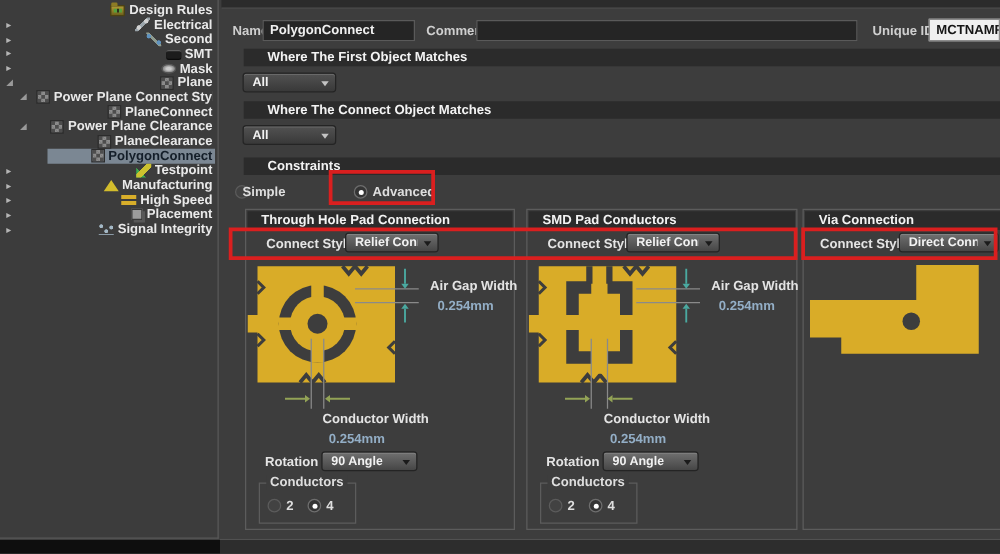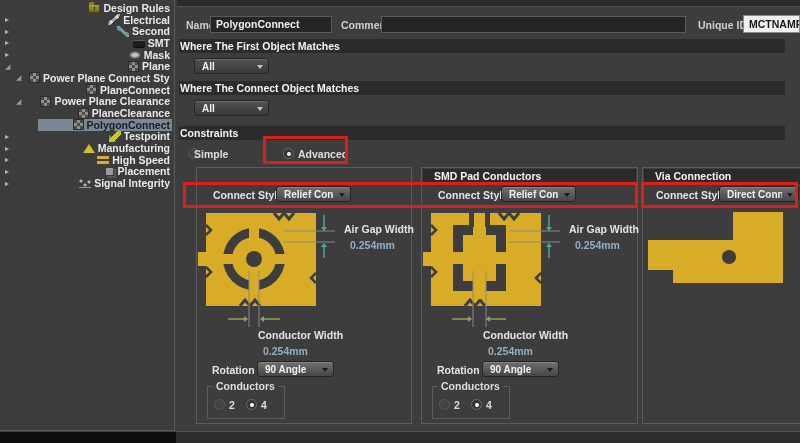--- a/index.html
+++ b/index.html
@@ -66,22 +66,22 @@
 
   
   #main { position:absolute; left:177px; top:0; width:623px; height:431px; overflow:hidden; }
   #main-topband { position:absolute; left:0; top:0; width:623px; height:7px;
     background:#2b2b2b; border-bottom:1px solid #4f4f4f; }
   .flabel { position:absolute; font-size:10.5px; font-weight:600; color:#cfcfcf; white-space:nowrap; }
   .field { position:absolute; height:17px; background:#252525; border:1px solid #5a5a5a;
     color:#f0f0f0; font-size:10.5px; font-weight:600; padding:0 5px; line-height:15px;
     white-space:nowrap; overflow:hidden; }
   .field.white { background:#f0f0f0; color:#161616; font-weight:700; border-color:#8c8c8c; height:18px; line-height:16px; }
-  .band { position:absolute; left:2px; width:606px; height:14px; background:#2b2b2b;
-    color:#f3f3f3; font-size:10.5px; font-weight:700; line-height:14px; padding-left:1px; }
+  .band { position:absolute; left:18px; width:606px; height:14px; background:#2b2b2b;
+    color:#f3f3f3; font-size:10.5px; font-weight:700; line-height:14px; padding-left:19px; }
 
   
   .dd { position:absolute; height:16px; border:1px solid #242424; border-radius:3px;
     display:flex; align-items:center; padding:0 16px 0 7px;
     box-shadow:inset 0 1px 0 rgba(255,255,255,.14); }
   .dd .val { font-size:10px; font-weight:700; color:#f2f2f2; white-space:nowrap; overflow:hidden; }
   .dd::after { content:""; position:absolute; right:5px; top:6px;
     border:3.5px solid transparent; border-top:4.5px solid #222; }
   .dd.dark  { background:linear-gradient(#525252,#393939); }
   .dd.dark::after { border-top-color:#c4c4c4; }
@@ -254,20 +254,21 @@
       <span class="val">All</span>
     </div>
 
     <div class="band" style="top:126px">Constraints</div>
     <span class="radio off" style="left:11px; top:148px"></span>
     <span class="rlbl" style="left:17px; top:148px">Simple</span>
     <span class="radio on" style="left:106px; top:148px"></span>
     <span class="rlbl" style="left:121px; top:148px">Advanced</span>
 
     <div class="panel" style="left: 19px; width: 216px;">
+        <div class="ptitle">Through Hole Pad Connection</div>
         <div class="dlabel" style="left:16px; top:21px">Connect Style</div>
         <div class="dd light" style="left:79px; top:18px; width:75px">
           <span class="val">Relief Connect</span>
         </div>
         <svg width="140" height="145" viewBox="0 0 140 145" style="position:absolute;left:1px;top:41px">
     <rect x="8" y="4" width="110" height="93" fill="#d9ac28"></rect>
     <path d="M76 4 l5 6 5 -6 5 6 5 -6" stroke="#3d3d3d" stroke-width="3" fill="none"></path>
     <path d="M8 16 l5 5 -5 5 M8 58 l5 5 -5 5" stroke="#3d3d3d" stroke-width="2.5" fill="none"></path>
     <path d="M118 64 l-5 5 5 5" stroke="#3d3d3d" stroke-width="2.5" fill="none"></path>
     <path d="M42 97 l5 -6 5 6 5 -6 5 6" stroke="#3d3d3d" stroke-width="3" fill="none"></path>

